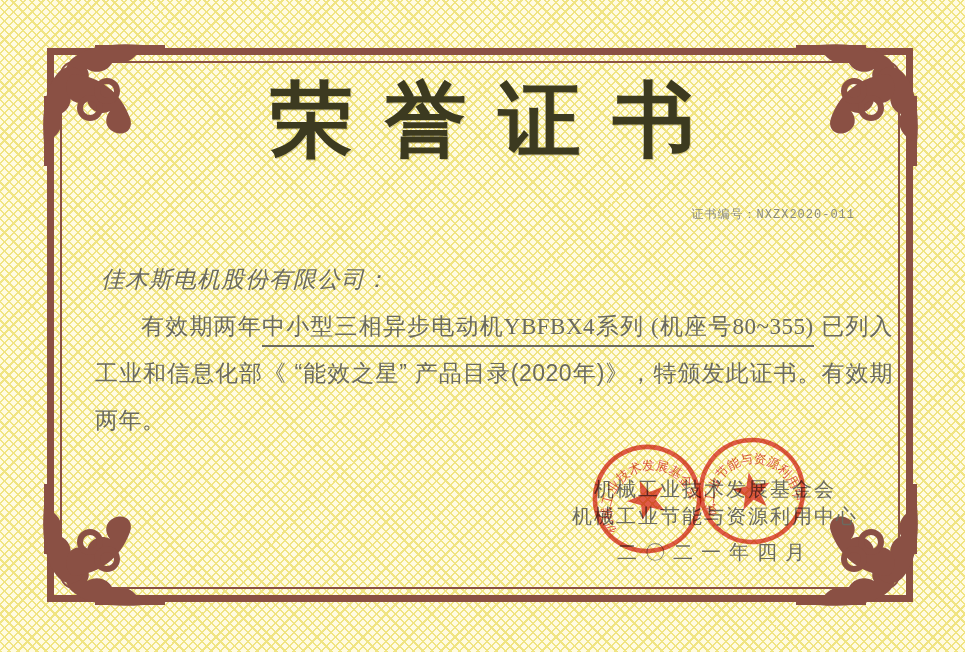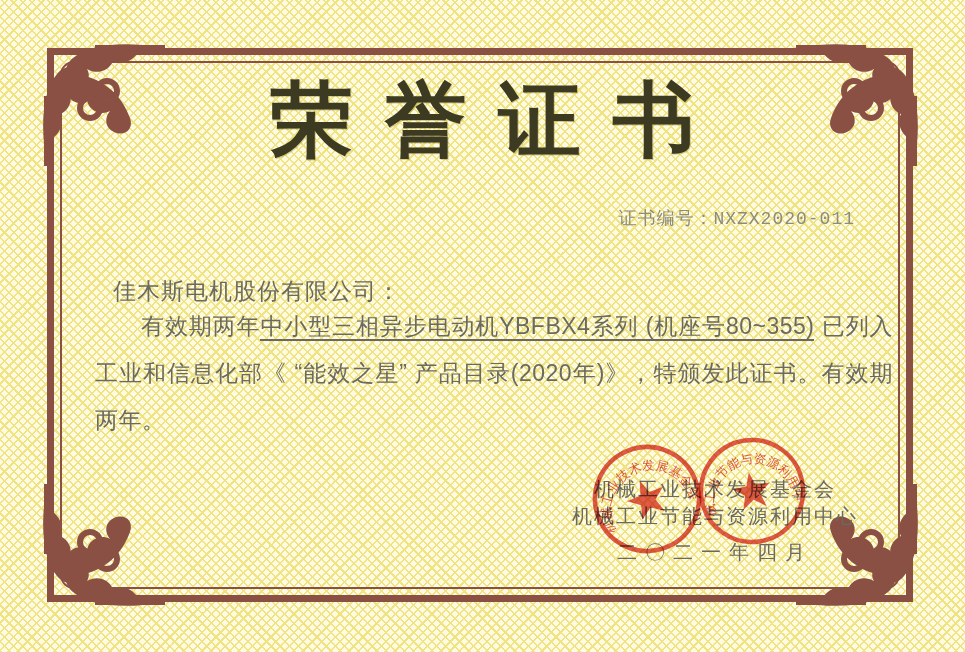--- a/index.html
+++ b/index.html
@@ -42,41 +42,43 @@
     font-weight:bold;
     font-size:82px; line-height:1.2;
     letter-spacing:32px; padding-left:32px;
     color:var(--c-title,#3c3a20);
     text-shadow:1px 1px 0 rgba(140,120,30,.35);
   }
 
   .cert-no {
     position:absolute; top:206px; right:110px;
     font-family:"Liberation Mono", monospace;
-    font-size:18px; letter-spacing:1px;
+    font-size:12px; letter-spacing:1px;
     color:var(--c-number,#8b8b7e);
   }
 
   .recipient {
-    position:absolute; left:95px; top:258px; margin:18px;
+    position:absolute; left:95px; top:258px; margin:6px;
     font-size:23px; letter-spacing:1px;
     color:var(--c-text,#6a6a60);
+    font-style:italic;
   }
 
   .body-text {
     position:absolute; left:95px; top:303px; margin:0;
     width:798px;
     font-size:23px; line-height:47px; letter-spacing:.5px;
     color:var(--c-text,#6a6a60);
     text-indent:2em;
     text-align:justify;
   }
   .u {
     border-bottom:2px solid currentColor;
-    padding-bottom:0;
+    padding-bottom:6px;
+    font-family:Liberation Serif, serif;
   }
 
   .issuer-block {
     position:absolute; left:545px; top:476px; width:340px;
     text-align:center;
     font-size:20px; line-height:27px; letter-spacing:2px;
     color:var(--c-text,#6a6a60);
   }
   .issue-date { margin-top:9px; letter-spacing:8px; }
 

